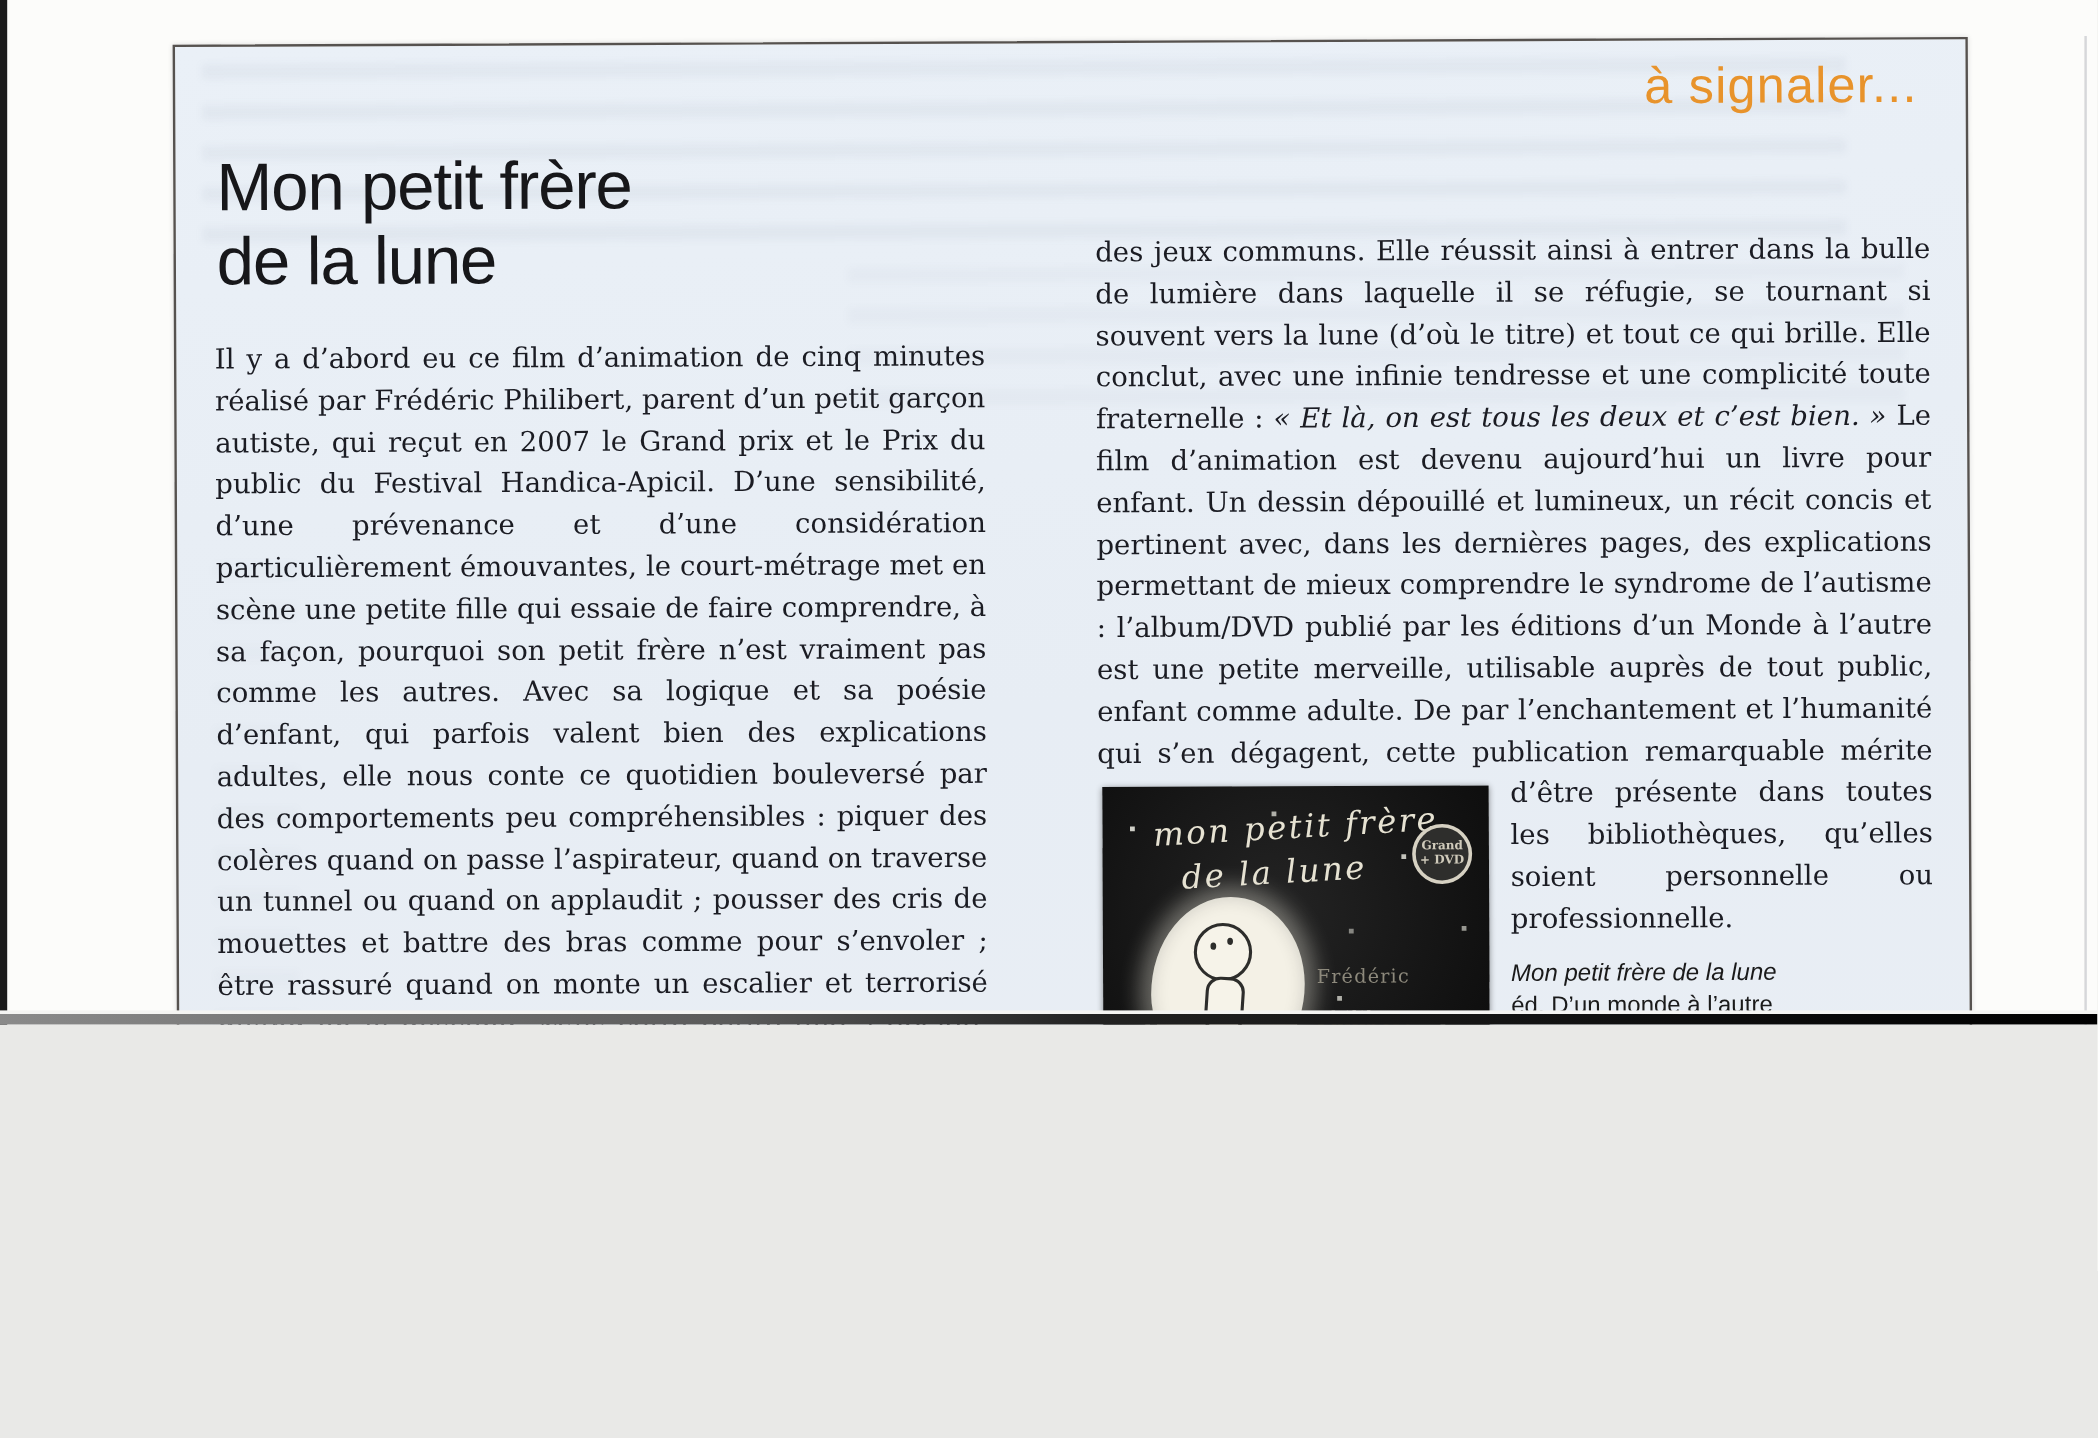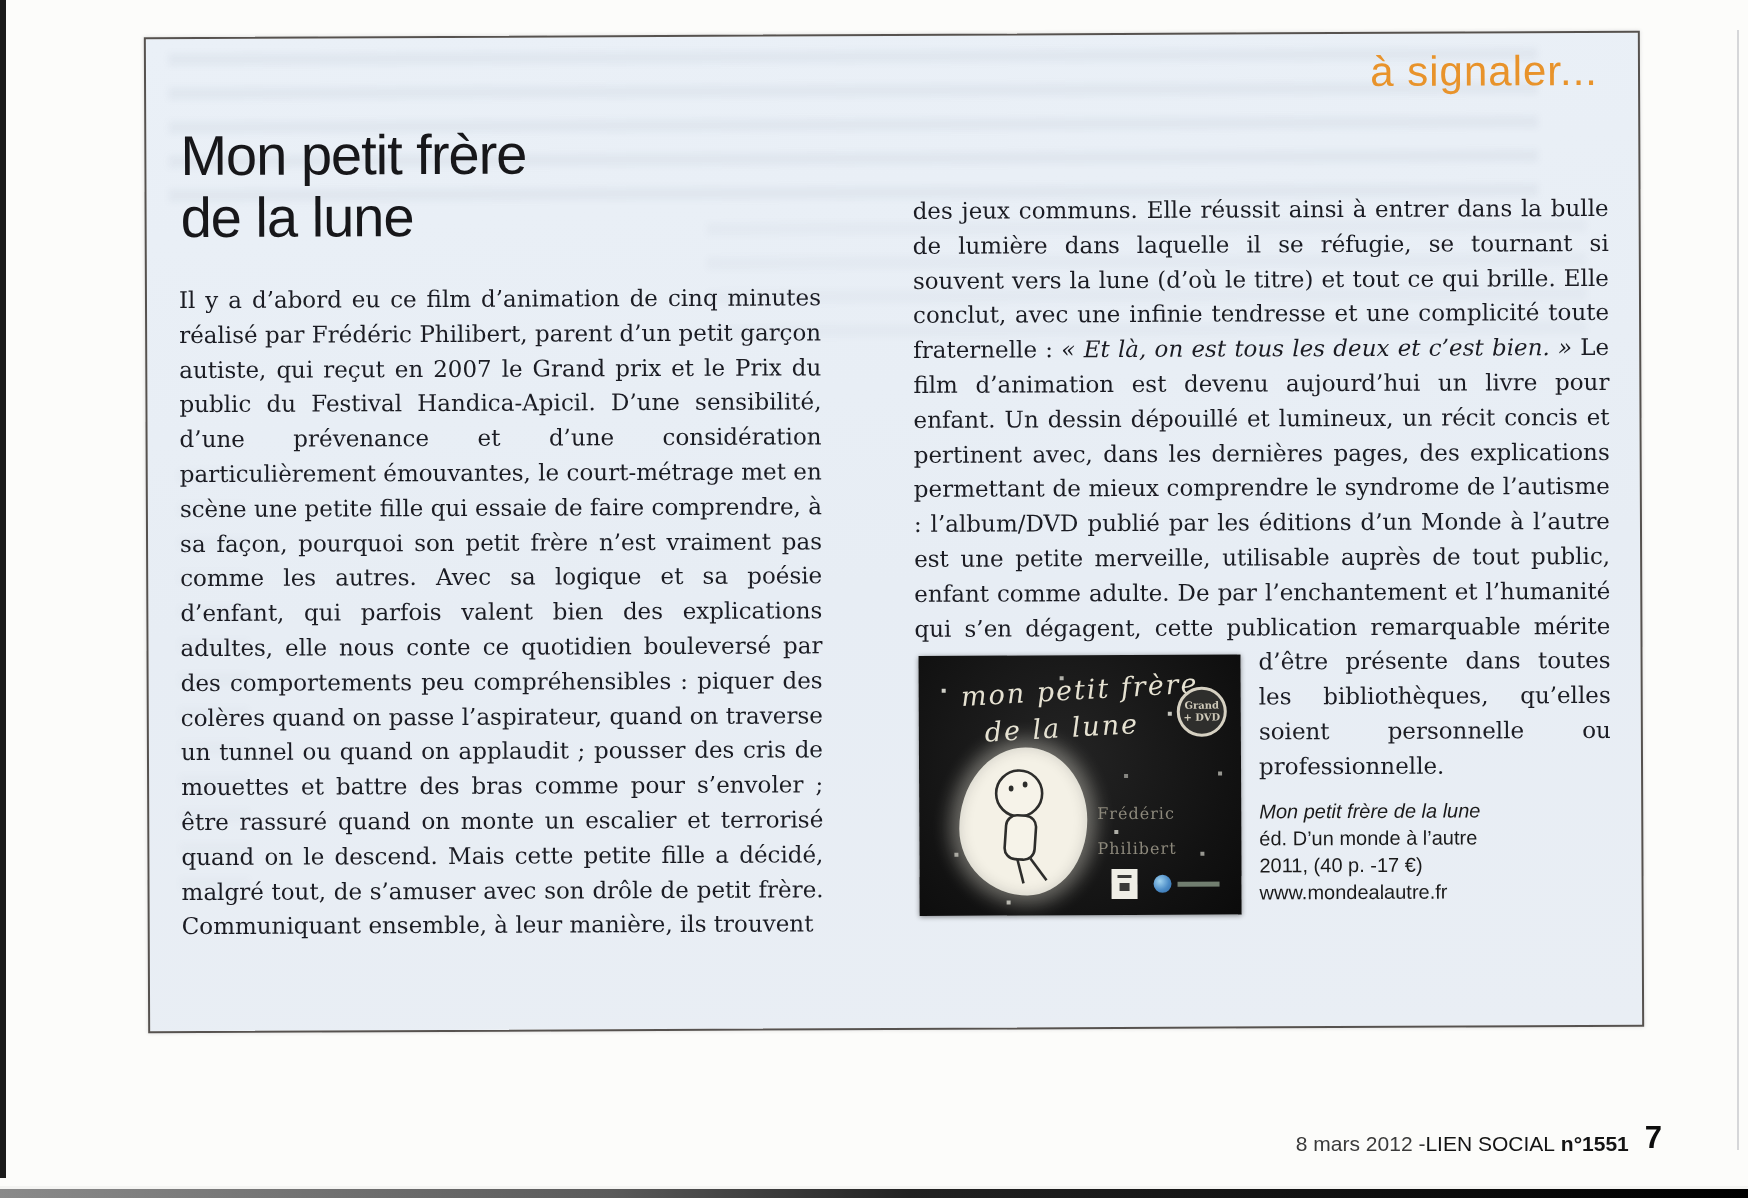--- a/index.html
+++ b/index.html
@@ -1,18 +1,18 @@
 <!DOCTYPE html>
 <html><head>
 <meta charset="utf-8">
 <style>
   html,body{margin:0;padding:0;}
   body{background:#e9e9e7;}
   .screen{
-    position:relative;width:1748px;height:1198px;margin:0 auto;
+    position:relative;width:1748px;height:854px;margin:0 auto;
     background:#fcfcfa;overflow:hidden;
     font-family:"Liberation Sans", sans-serif;
   }
   
   .left-edge{position:absolute;left:0;top:0;width:6px;height:1178px;background:#1b1b1b;}
   .bottom-band{position:absolute;left:0;bottom:0;width:100%;height:9px;
     background:linear-gradient(to right,#8a8a8a 0%,#5a5a5a 35%,#222 52%,#000 100%);}
   .bottom-hairline{position:absolute;left:0;bottom:9px;width:100%;height:3px;background:#f4f4f2;}
   .right-edge{position:absolute;right:9px;top:30px;width:2px;height:1120px;background:rgba(175,178,184,.5);}
 

